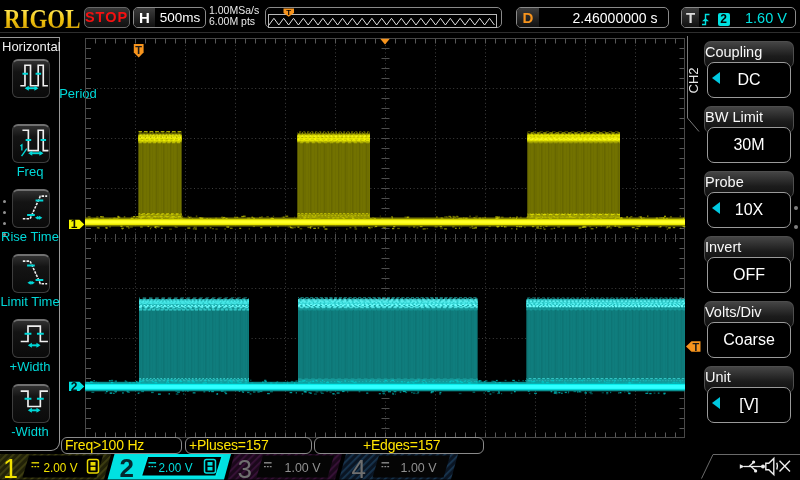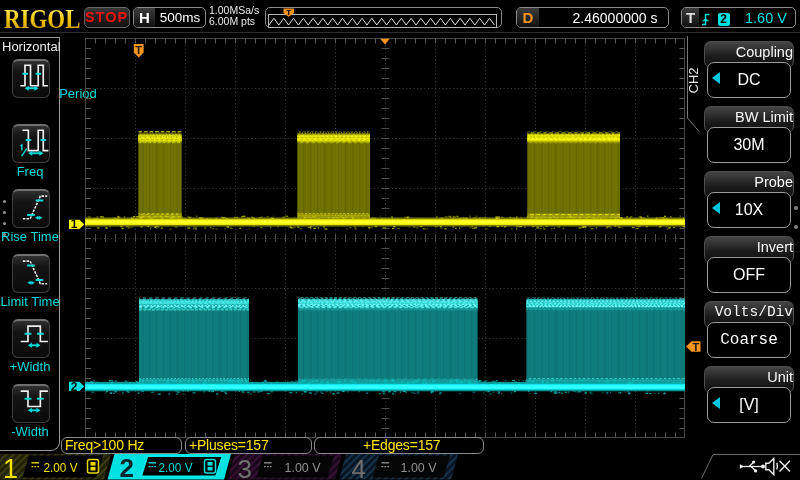--- a/index.html
+++ b/index.html
@@ -46,21 +46,21 @@
         border:1px solid #3d3d3d;border-top:2px solid #707070;
         background:linear-gradient(#303030,#141414 30%,#0a0a0a);}
   .mlbl{left:0;width:60px;text-align:center;color:#00d8d8;font-size:13px;}
   .pdot{left:3px;width:3px;height:3px;border-radius:2px;background:#909090;}
   .msg{top:437px;height:15px;border:1px solid #8a8a8a;border-radius:6px;
        background:#000;color:#ffe400;font-size:14px;line-height:15.5px;padding-left:3px;letter-spacing:-0.2px;}
   .mitem{left:704px;width:90px;}
   .mhead{position:absolute;left:0px;top:0;width:90px;height:27px;border-radius:7px;
        background:linear-gradient(#454545,#1c1c1c 55%,#0e0e0e);box-sizing:border-box;
        border:1px solid #4e4e4e;border-bottom:none;
-       color:#f8f8f8;font-size:14.5px;text-align:right;line-height:21px;}
+       color:#f8f8f8;font-size:14.5px;text-align:left;line-height:21px;}
   .mval{position:absolute;left:3px;top:21px;width:82px;height:34px;border-radius:7px;
        border:1.2px solid #9a9a9a;background:#000;color:#fff;font-size:16px;
        text-align:center;line-height:34px;}
   .marr{position:absolute;left:8px;top:31px;width:0;height:0;
        border-top:6px solid transparent;border-bottom:6px solid transparent;
        border-right:8px solid #00c8e0;}
   .mdot{left:794px;width:4px;height:4px;border-radius:2px;background:#808080;}
 </style>
 </head>
 <body>
@@ -1198,21 +1198,21 @@
   </div>
 <div class="abs mitem" style="top:171px;height:57px;">
 <div class="mhead">Probe</div>
 <div class="mval">10X</div>
     <div class="marr"></div>
   </div>
 <div class="abs mitem" style="top:236px;height:39px;">
 <div class="mhead">Invert</div>
 <div class="mval">OFF</div>
   </div>
-<div class="abs mitem" style="top:301px;height:75px;font-family:Liberation Mono, monospace;">
+<div class="abs mitem" style="top:301px;height:75px;">
 <div class="mhead">Volts/Div</div>
 <div class="mval">Coarse</div>
   </div>
 <div class="abs mitem" style="top:366px;height:61px;">
 <div class="mhead">Unit</div>
 <div class="mval">[V]</div>
     <div class="marr"></div>
   </div>
 <div class="abs mdot" style="top:206px;"></div>
 <div class="abs mdot" style="top:225px;"></div>

